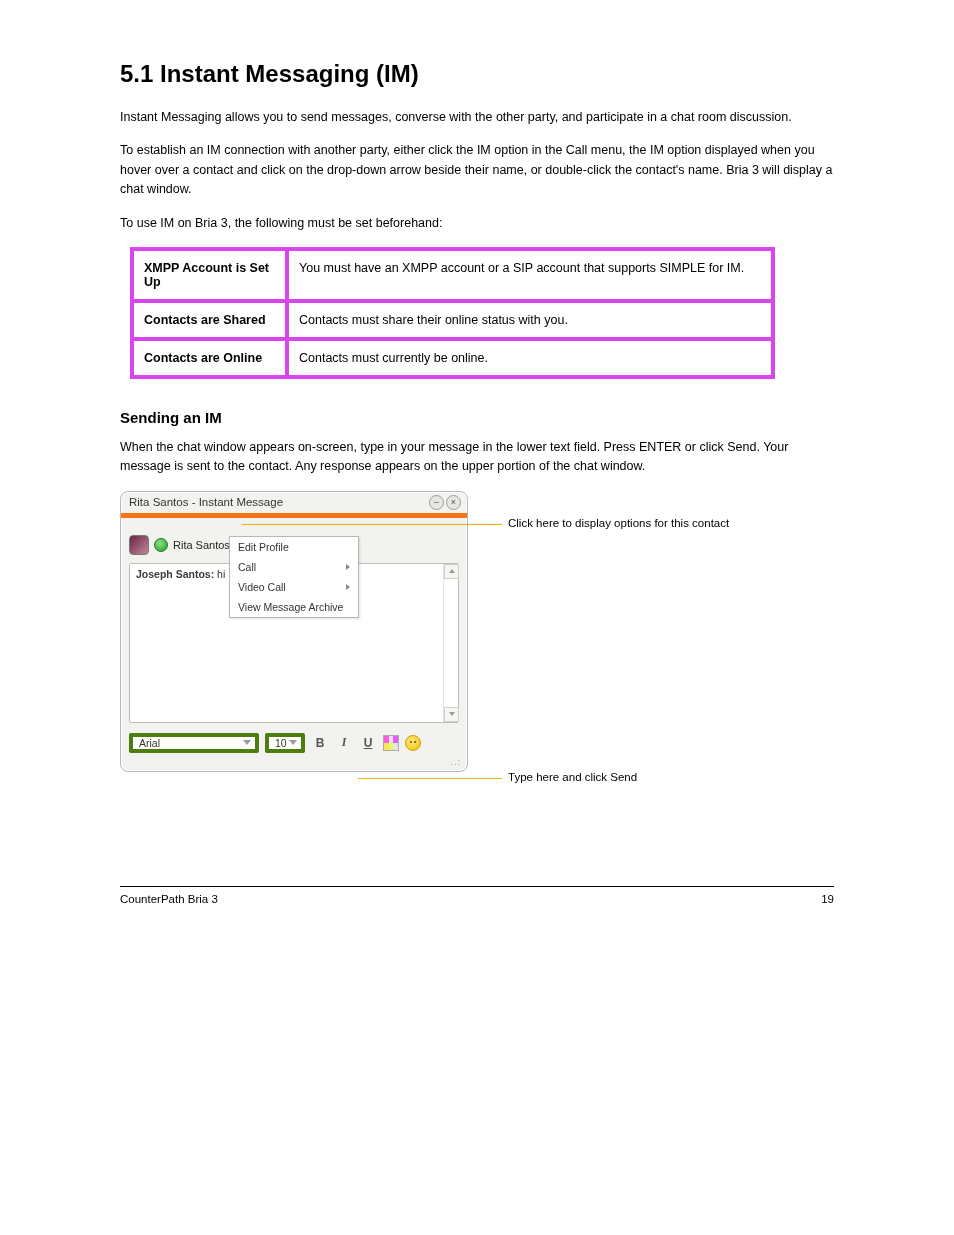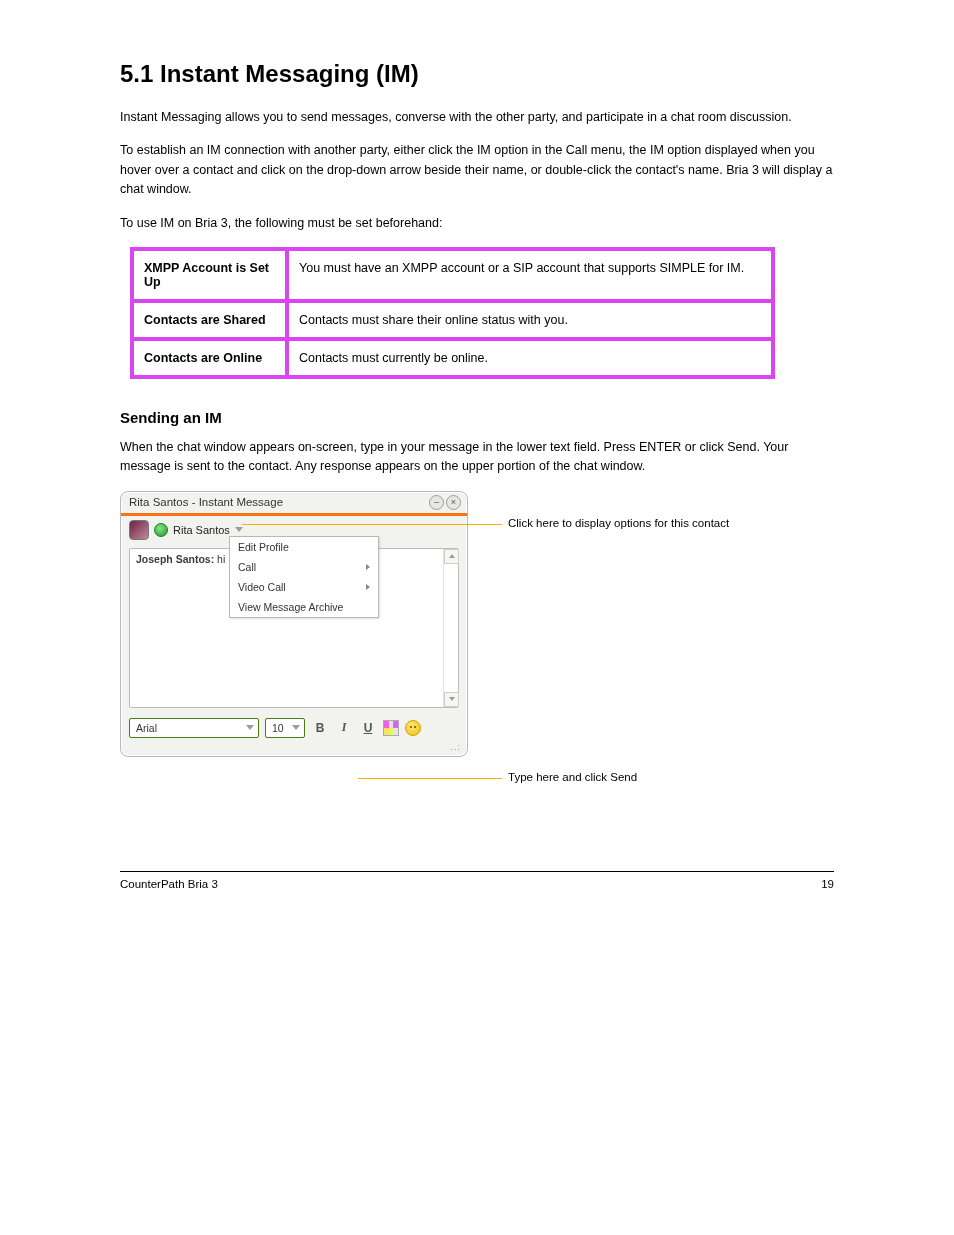--- a/index.html
+++ b/index.html
@@ -55,37 +55,38 @@
     box-shadow: inset 0 0 0 1px #fff;
     font-size: 11px;
     color: #333;
     position: relative;
   }
   .im-titlebar {
     display: flex;
     align-items: center;
     justify-content: space-between;
     padding: 3px 6px 3px 8px;
-    border-bottom: 3px solid #f97316;
+    border-bottom: 5px solid #f97316;
   }
   .im-title { font-size: 11.5px; color: #333; }
   .winbtns { display: flex; gap: 2px; }
   .winbtn {
     width: 15px; height: 15px;
     border-radius: 50%;
     background: #e6e6e2;
     border: 1px solid #9c9c98;
     display: flex; align-items: center; justify-content: center;
     font-size: 9px; color: #555;
   }
   .im-header {
     display: flex;
     align-items: center;
     gap: 5px;
     padding: 4px 8px;
+    margin-top: 13px;
   }
   .avatar {
     width: 20px; height: 20px;
     border-radius: 4px;
     background: linear-gradient(135deg,#6b2346 0%, #c38a9a 100%);
     border: 1px solid #777;
   }
   .presence {
     width: 14px; height: 14px; border-radius: 50%;
     background: radial-gradient(circle at 40% 35%, #8de08a, #1e9b1e);
@@ -96,21 +97,21 @@
   .tri {
     width: 0; height: 0;
     border-left: 4px solid transparent;
     border-right: 4px solid transparent;
     border-top: 5px solid #9c9c98;
     cursor: pointer;
   }
   .dropdown {
     position: absolute;
     top: 44px; left: 108px;
-    width: 150px;
+    width: 130px;
     background: #fff;
     border: 1px solid #b8b8b8;
     box-shadow: 1px 1px 2px rgba(0,0,0,.12);
     z-index: 5;
   }
   .dropdown .mitem {
     padding: 4px 8px;
     font-size: 10.5px;
     display: flex;
     justify-content: space-between;
@@ -153,21 +154,21 @@
   }
   .fmtbar {
     display: flex;
     align-items: center;
     gap: 6px;
     padding: 4px 8px;
   }
   .combo {
     display: flex; align-items: center; justify-content: space-between;
     background: #fff;
-    border: 1px solid #4d7c0f;
+    border: 4px solid #4d7c0f;
     border-radius: 2px;
     height: 20px;
     padding: 0 4px 0 6px;
     font-size: 10.5px;
   }
   .combo.font { width: 130px; }
   .combo.size { width: 40px; }
   .fbtn {
     width: 18px; height: 18px;
     display: flex; align-items: center; justify-content: center;

